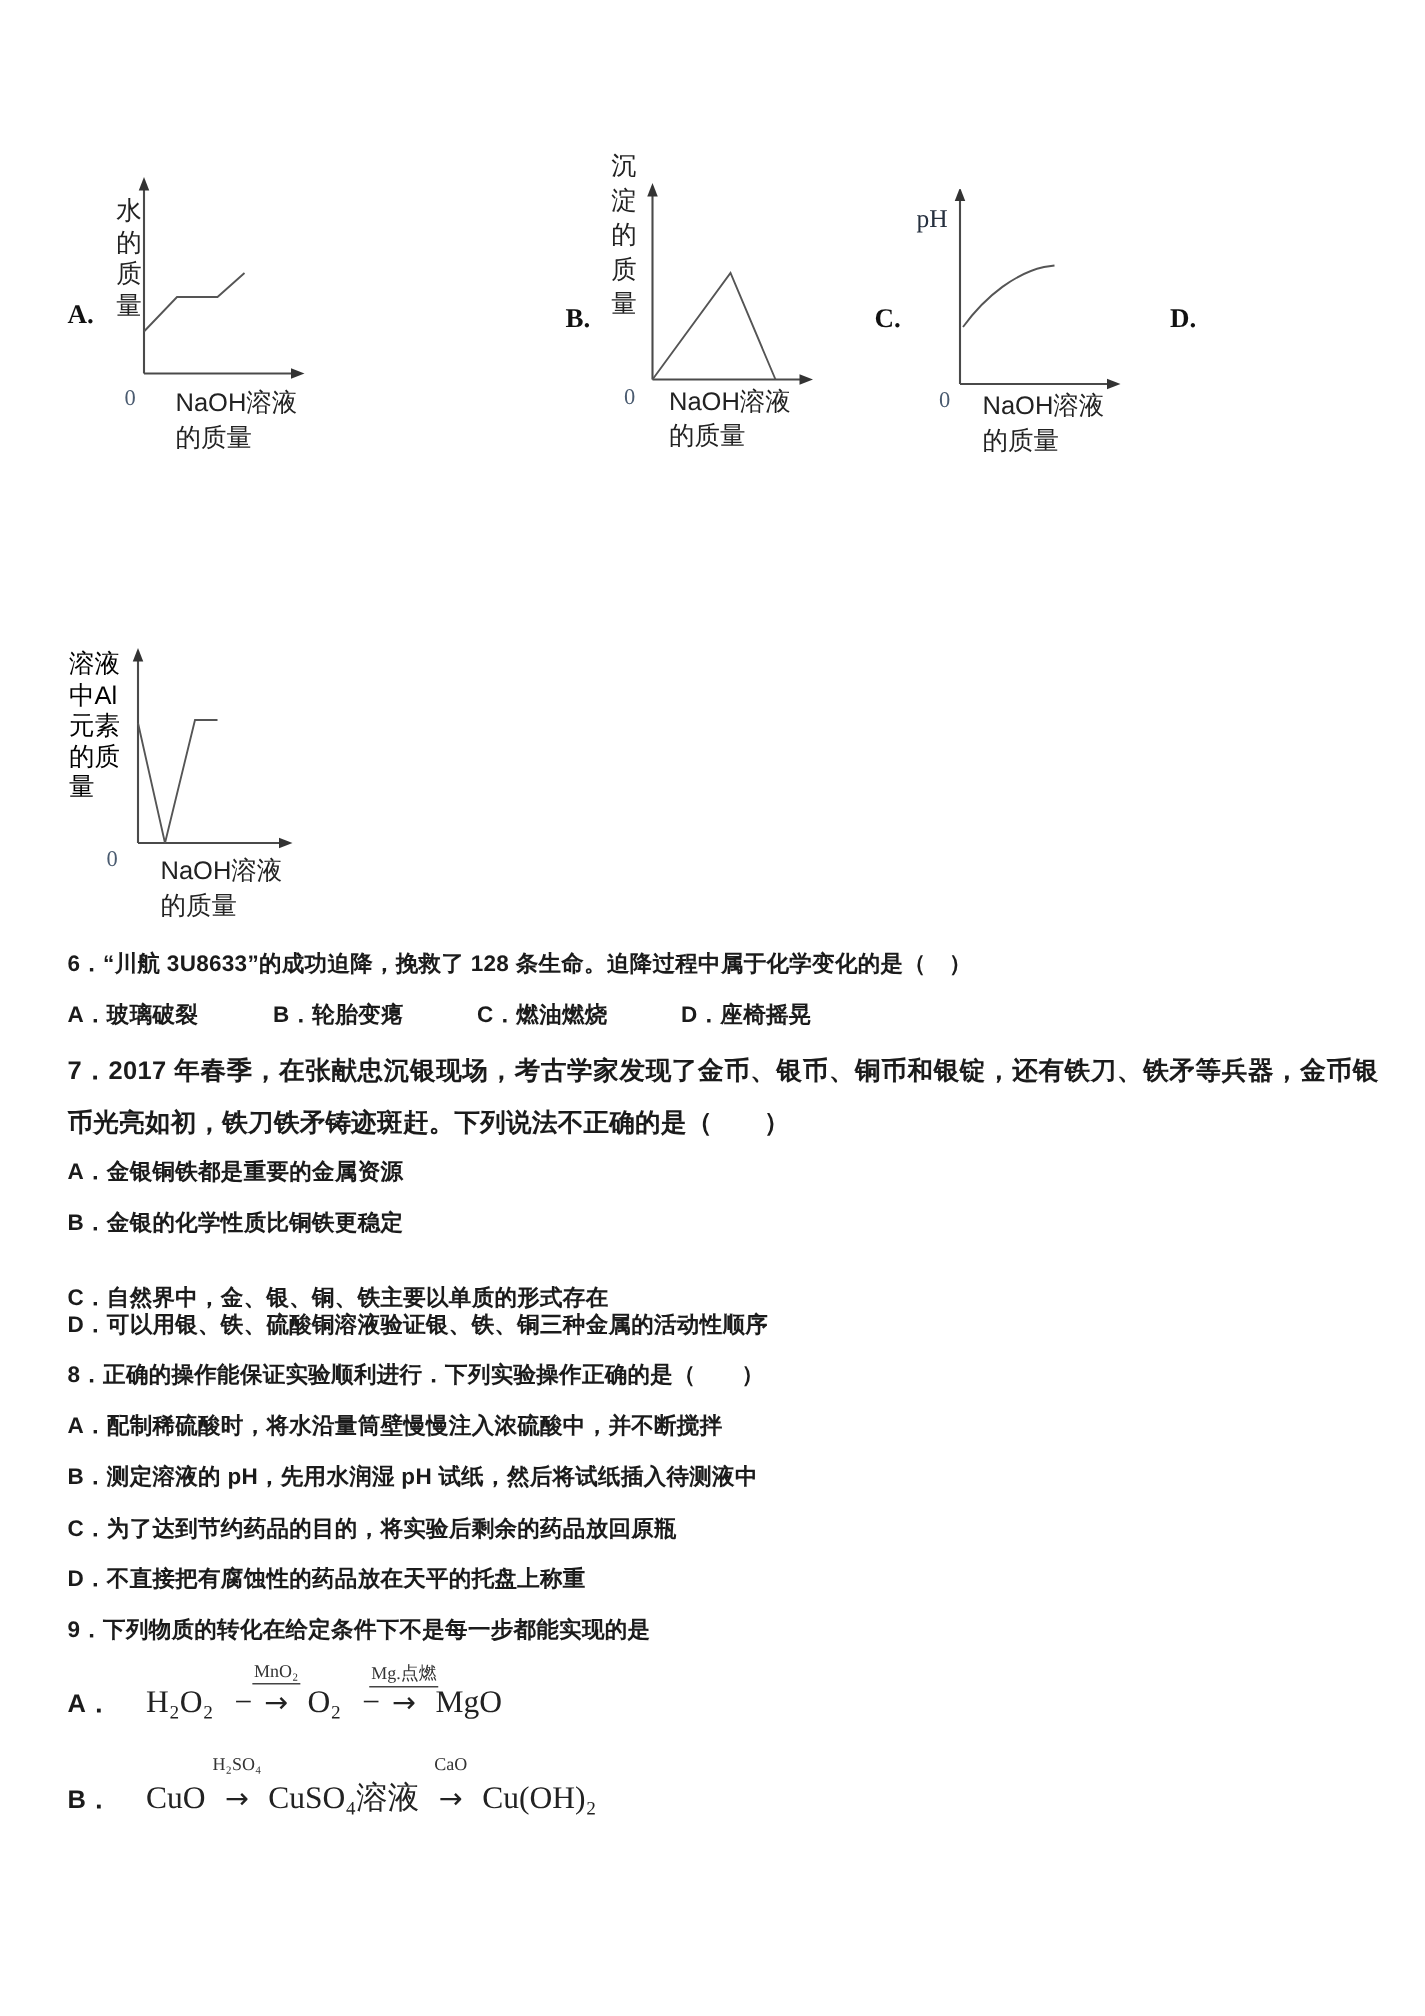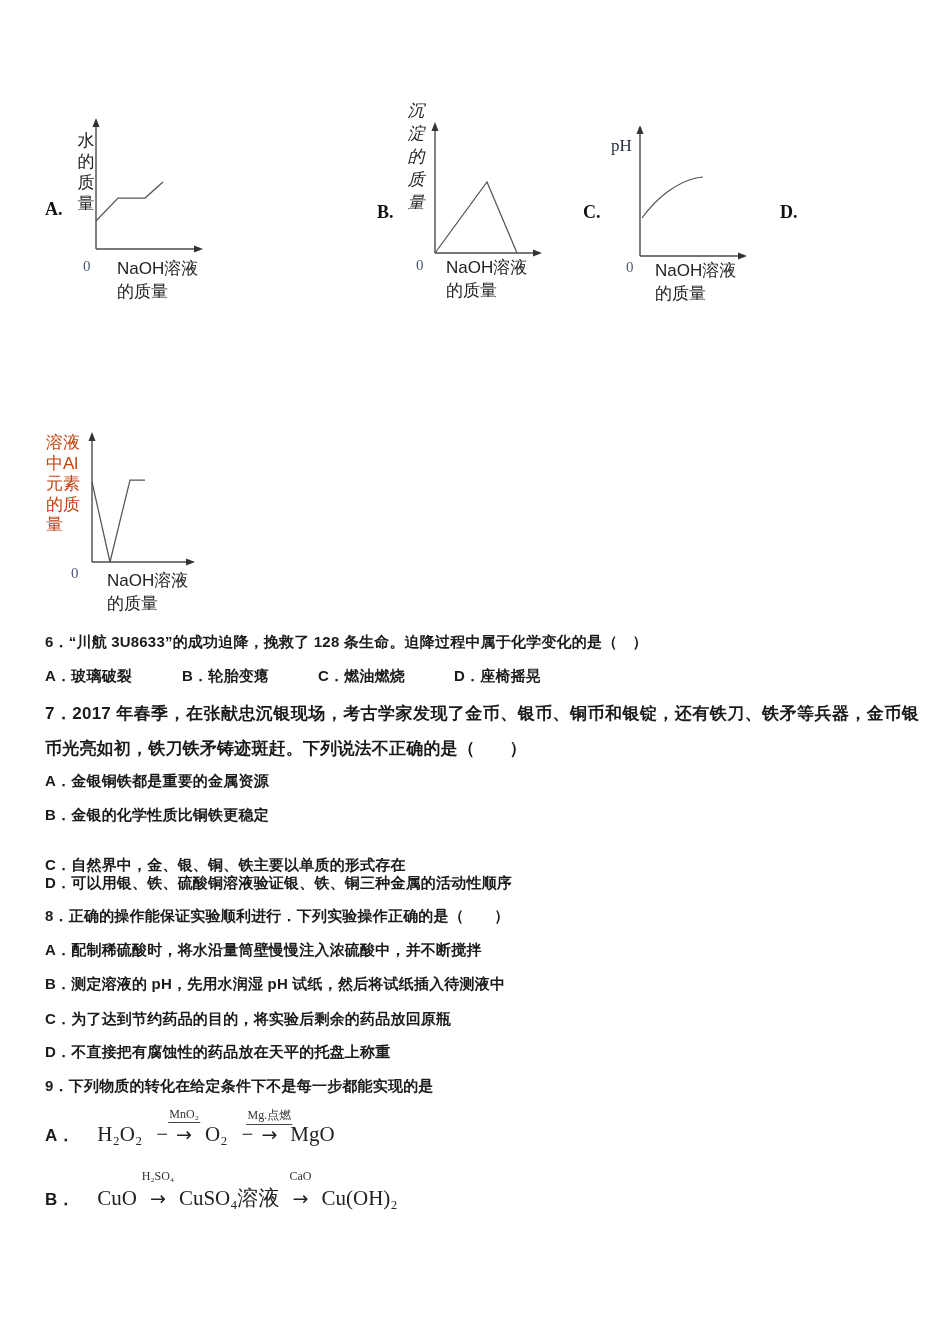--- a/index.html
+++ b/index.html
@@ -4,21 +4,21 @@
 <style>
   html,body{margin:0;padding:0;background:#ffffff;}
   .page{
     position:relative;width:950px;height:1344px;background:#ffffff;
     font-family:"Liberation Sans",sans-serif;color:#1b1b1b;overflow:hidden;
   }
   .abs{position:absolute;}
   
   .letter{font-family:"Liberation Serif",serif;font-weight:700;font-size:18px;color:#111;}
   .ylab{font-size:17px;line-height:21px;width:20px;word-break:break-all;text-align:center;color:#222;}
-  .ylab2{font-size:17px;color:#c2410c;}
+  .ylab2{font-size:17px;color:#000000;}
   .ylab2 span{display:block;line-height:20.5px;}
   .xlab{font-size:17px;line-height:23px;color:#222;white-space:nowrap;}
   .zero{font-family:"Liberation Serif",serif;font-size:15px;color:#4a5b70;}
   .ph{font-family:"Liberation Serif",serif;font-size:17px;color:#26303f;}
   svg line{stroke:#4a4a4a;stroke-width:1.4;}
   svg polyline,svg path.curve{fill:none;stroke:#555;stroke-width:1.25;}
   svg polygon{fill:#333;}
   
   .qline{font-size:15px;font-weight:700;white-space:nowrap;letter-spacing:.2px;}
   .qwrap{font-size:17px;font-weight:700;line-height:35px;text-align:justify;letter-spacing:.2px;}
@@ -49,21 +49,21 @@
     <polygon points="115,131 106,127.5 106,134.5"></polygon>
     <polyline points="8,103 30,80 57,80 75,64"></polyline>
   </svg>
   <span class="abs zero" style="left:83px;top:258px;">0</span>
   <div class="abs xlab" style="left:117px;top:257px;">
     <span style="display:block;">NaOH溶液</span>
     <span style="display:block;">的质量</span>
   </div>
 
   <span class="abs letter" style="left:377px;top:202px;">B.</span>
-  <div class="abs ylab" style="left:406px;top:99px;line-height:23px;font-style:italic;">沉淀的质量</div>
+  <div class="abs ylab" style="left:406px;top:99px;line-height:23px;">沉淀的质量</div>
   <svg class="abs" style="left:427px;top:122px;" width="118" height="138" viewBox="0 0 118 138">
     <line x1="8" y1="7" x2="8" y2="131"></line>
     <polygon points="8,0 4.5,9 11.5,9"></polygon>
     <line x1="8" y1="131" x2="108" y2="131"></line>
     <polygon points="115,131 106,127.5 106,134.5"></polygon>
     <polyline points="8,131 60,60 90,131"></polyline>
   </svg>
   <span class="abs zero" style="left:416px;top:257px;">0</span>
   <div class="abs xlab" style="left:446px;top:256px;">
     <span style="display:block;">NaOH溶液</span>

